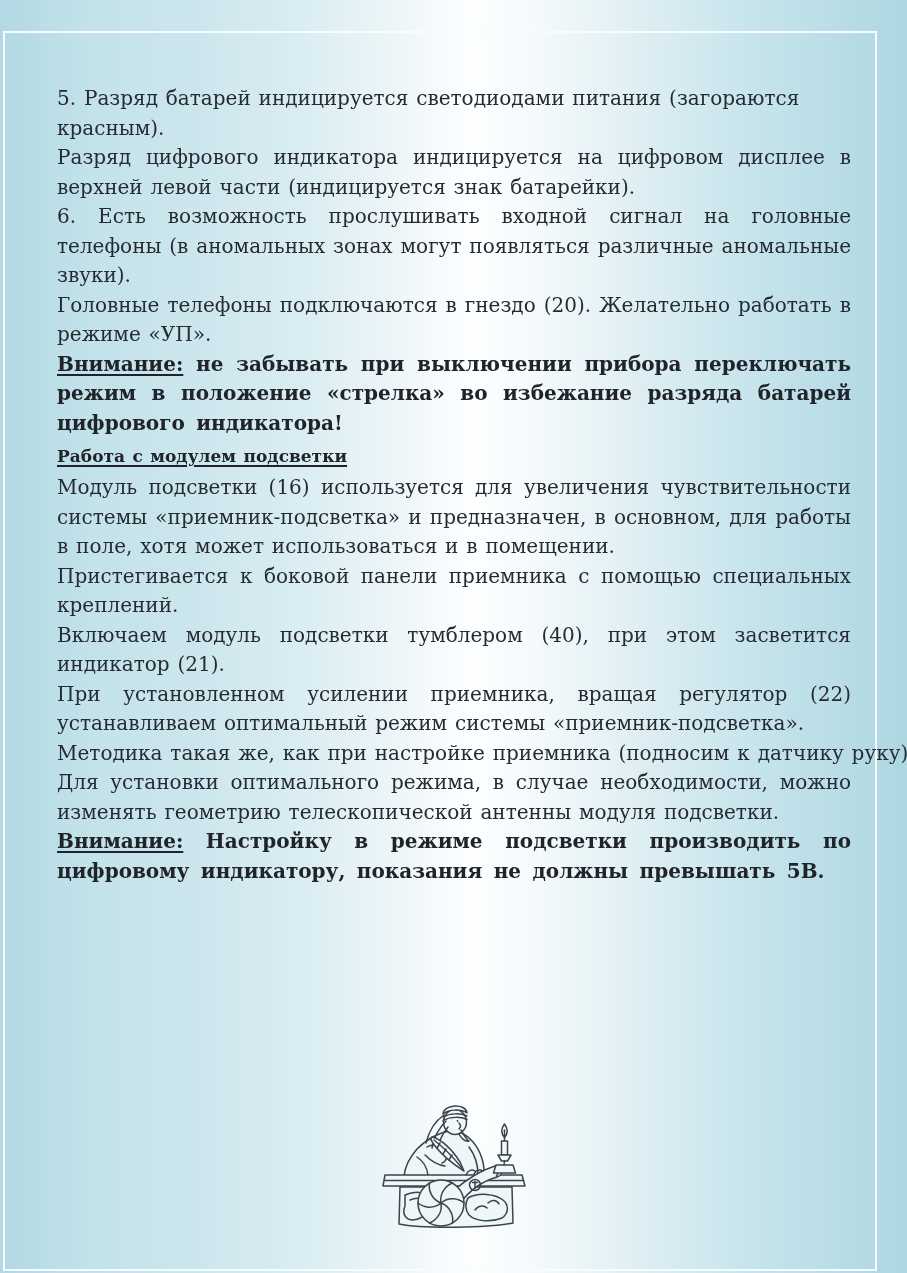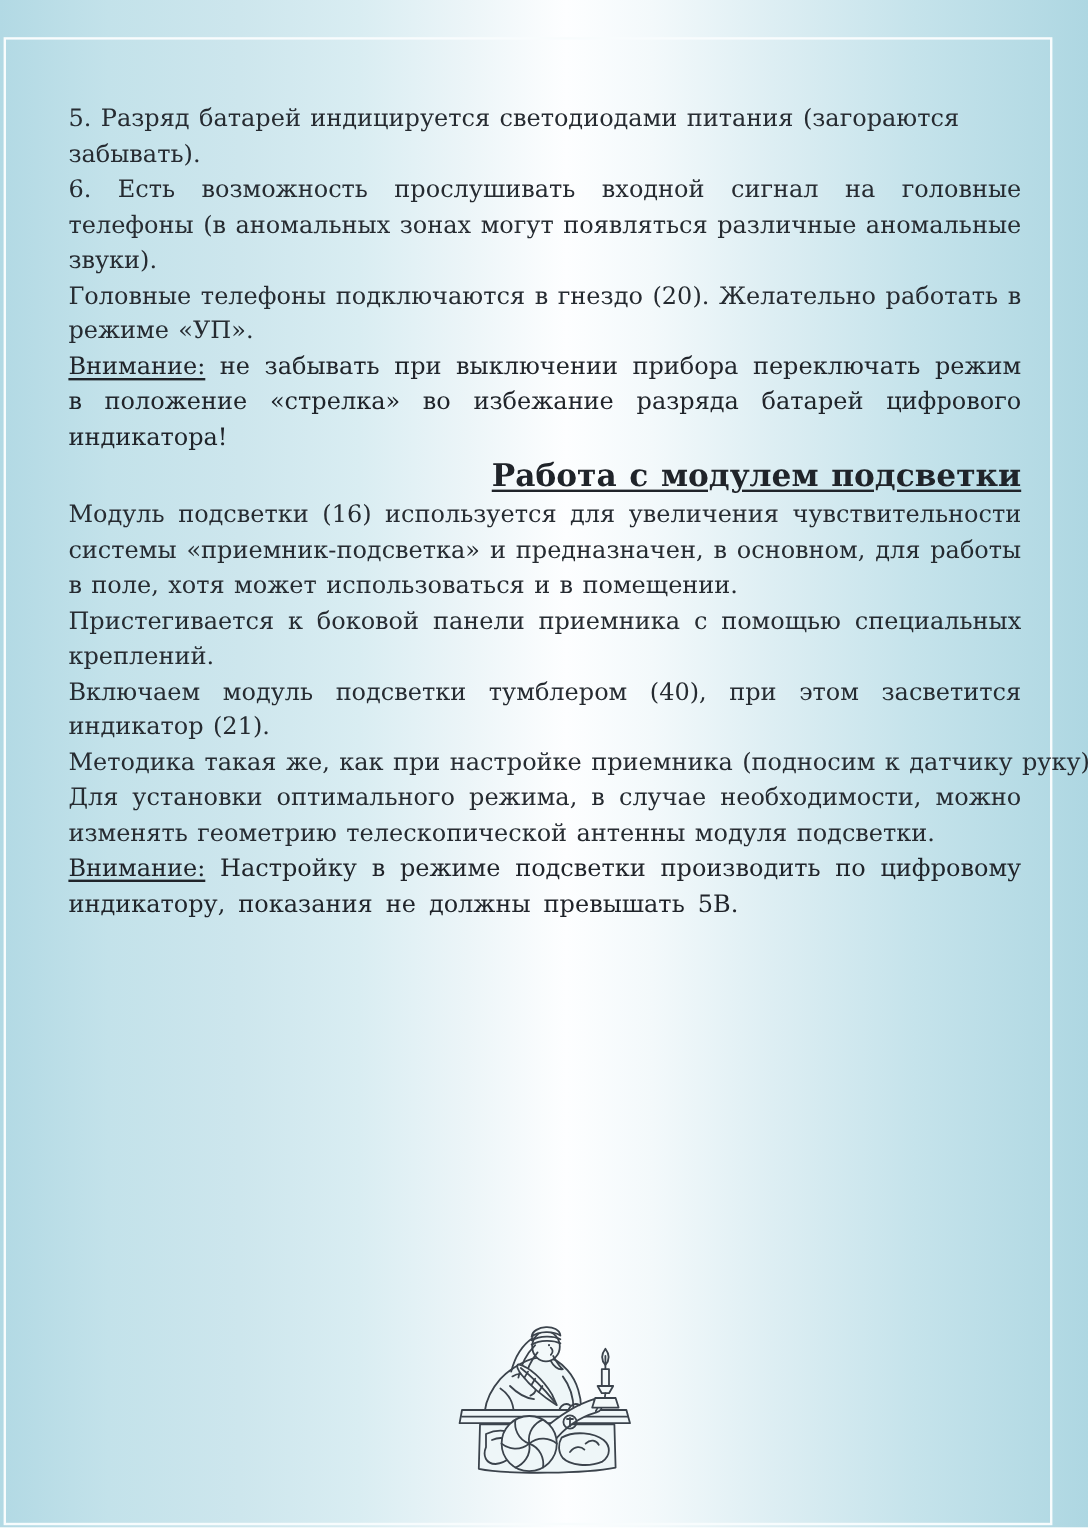--- a/index.html
+++ b/index.html
@@ -23,29 +23,29 @@
   }
   .content {
     position: absolute; left: 57px; top: 84px; width: 794px;
     font-size: 20px; line-height: 29.5px;
     word-spacing: 1.5px;
   }
   .content p { margin: 0; }
   .j { text-align: justify; }
   .c { text-align: left; }
   .nw { white-space: nowrap; }
-  .warn { font-weight: normal; color: #20242a; word-spacing: 4.5px; }
+  .warn { font-weight: bold; color: #20242a; word-spacing: 4.5px; }
   .u {
     text-decoration: underline;
     text-decoration-thickness: 1.5px;
     text-underline-offset: 3px;
   }
   .heading {
-    margin: 2px 0 0 0; text-align: right;
-    font-size: 26px; line-height: 33px; font-weight: bold; color: #20242a;
+    margin: 2px 0 0 0; text-align: left;
+    font-size: 17px; line-height: 33px; font-weight: bold; color: #20242a;
   }
   .mt-block-sm { margin-top: 31px; }
   .mt-block    { margin-top: 35px; }
   .mt-block-lg { margin-top: 36px; }
   .mt-para     { margin-top: 33px; }
   .illustration {
     position: absolute; left: 371px; top: 1099px;
     width: 174px; height: 133px;
   }
   .illustration svg { width: 100%; height: 100%; display: block; }
@@ -53,35 +53,37 @@
 </head>
 <body>
 
 <div class="page">
   <div class="frame"></div>
 
   <div class="content">
 
     <div class="c">
       <div>5. Разряд батарей индицируется светодиодами питания (загораются</div>
-      <div>забывать).</div>
+      <div>красным).</div>
     </div>
 
+    <p class="j">Разряд цифрового индикатора индицируется на цифровом дисплее в верхней левой части (индицируется знак батарейки).</p>
 
     <p class="j mt-block-lg">6. Есть возможность прослушивать входной сигнал на головные телефоны (в аномальных зонах могут появляться различные аномальные звуки).</p>
     <p class="j">Головные телефоны подключаются в гнездо (20). Желательно работать в режиме «УП».</p>
 
 
     <p class="j warn mt-block"><span class="u">Внимание:</span><span> не забывать при выключении прибора переключать режим в положение «стрелка» во избежание разряда батарей цифрового индикатора!</span></p>
 
     <h2 class="heading"><span class="u">Работа с модулем подсветки</span></h2>
 
     <p class="j mt-para">Модуль подсветки (16) используется для увеличения чувствительности системы «приемник-подсветка» и предназначен, в основном, для работы в поле, хотя может использоваться и в помещении.</p>
     <p class="j">Пристегивается к боковой панели приемника с помощью специальных креплений.</p>
     <p class="j">Включаем модуль подсветки тумблером (40), при этом засветится индикатор (21).</p>
+    <p class="j">При установленном усилении приемника, вращая регулятор (22) устанавливаем оптимальный режим системы «приемник-подсветка».</p>
     <p class="j nw">Методика такая же, как при настройке приемника (подносим к датчику руку).</p>
     <p class="j">Для установки оптимального режима, в случае необходимости, можно изменять геометрию телескопической антенны модуля подсветки.</p>
 
     <p class="j warn"><span class="u">Внимание:</span><span> Настройку в режиме подсветки производить по цифровому индикатору, показания не должны превышать 5В.</span></p>
   </div>
 
   <div class="illustration">
     <svg viewBox="0 0 174 133" xmlns="http://www.w3.org/2000/svg">
       <g stroke="#3b434c" stroke-width="1.5" fill="none" stroke-linecap="round" stroke-linejoin="round">
 

